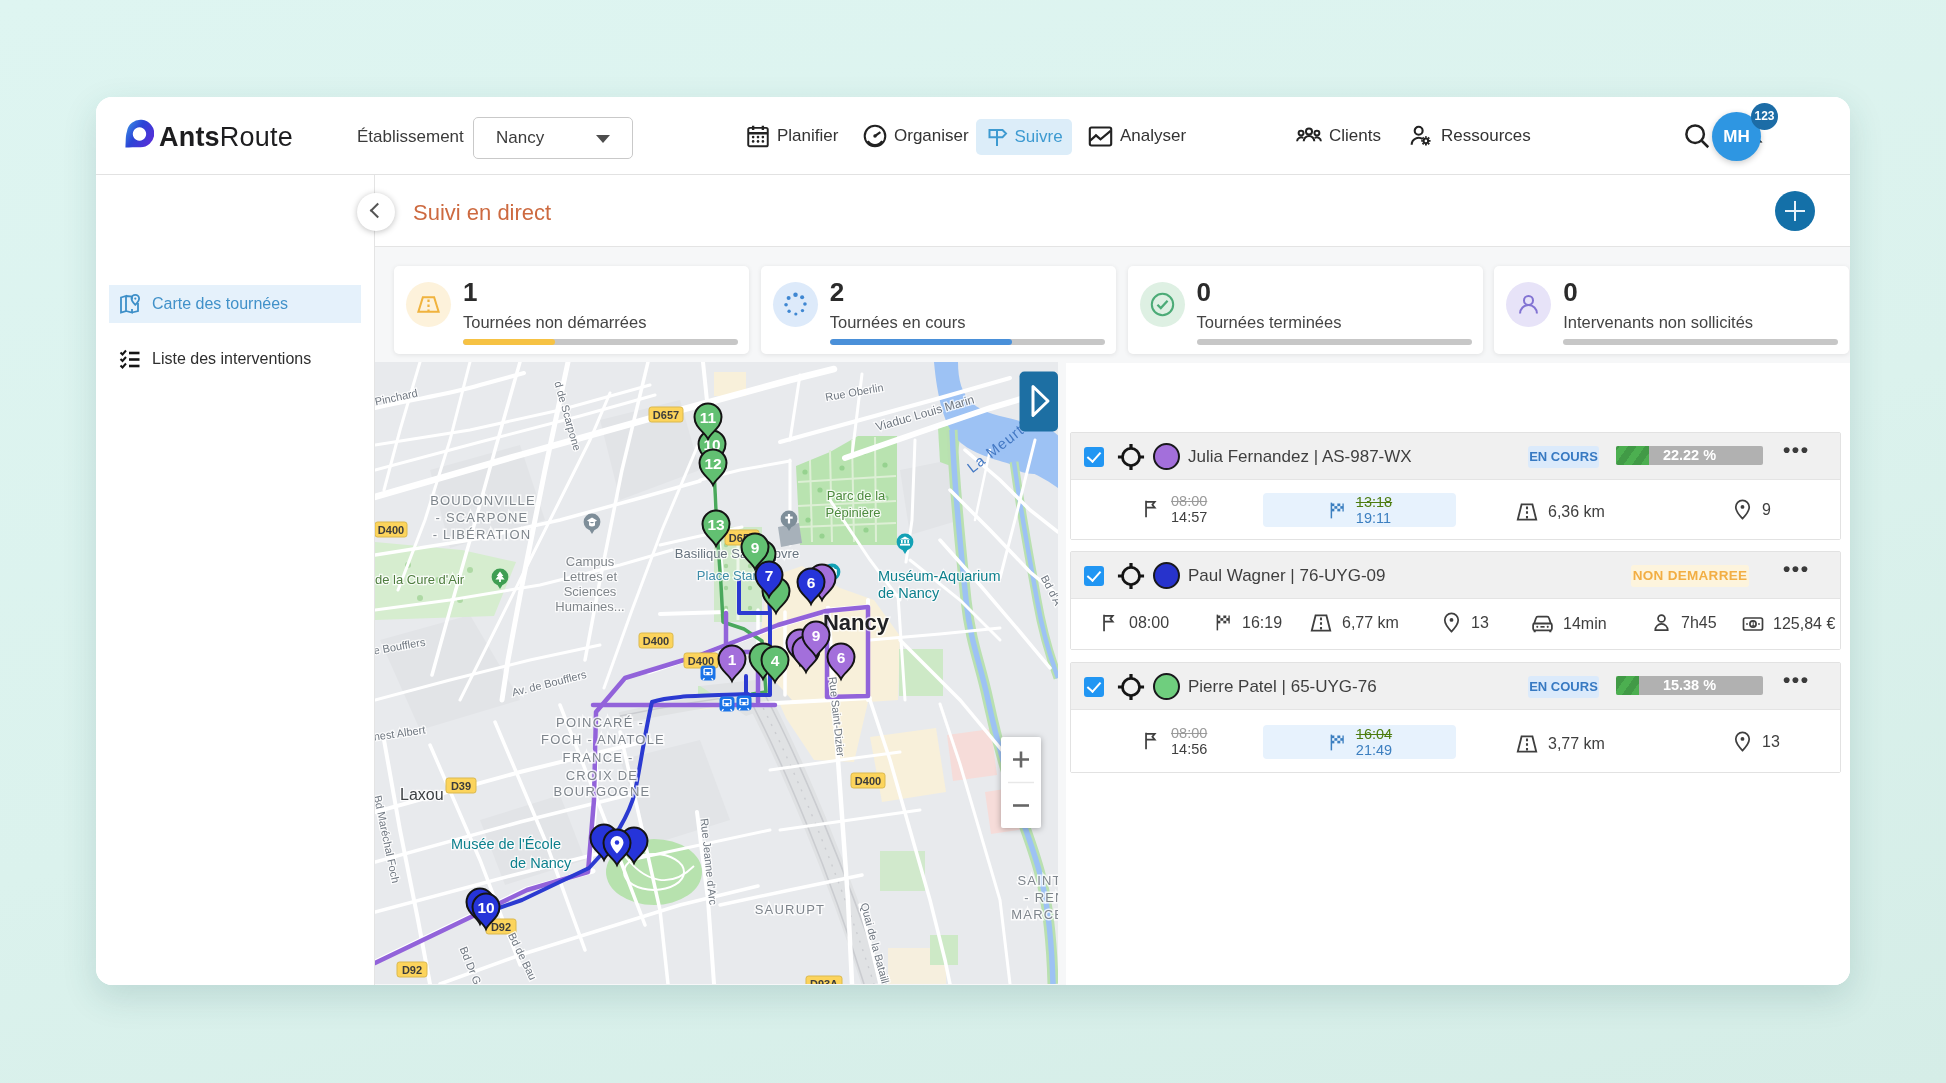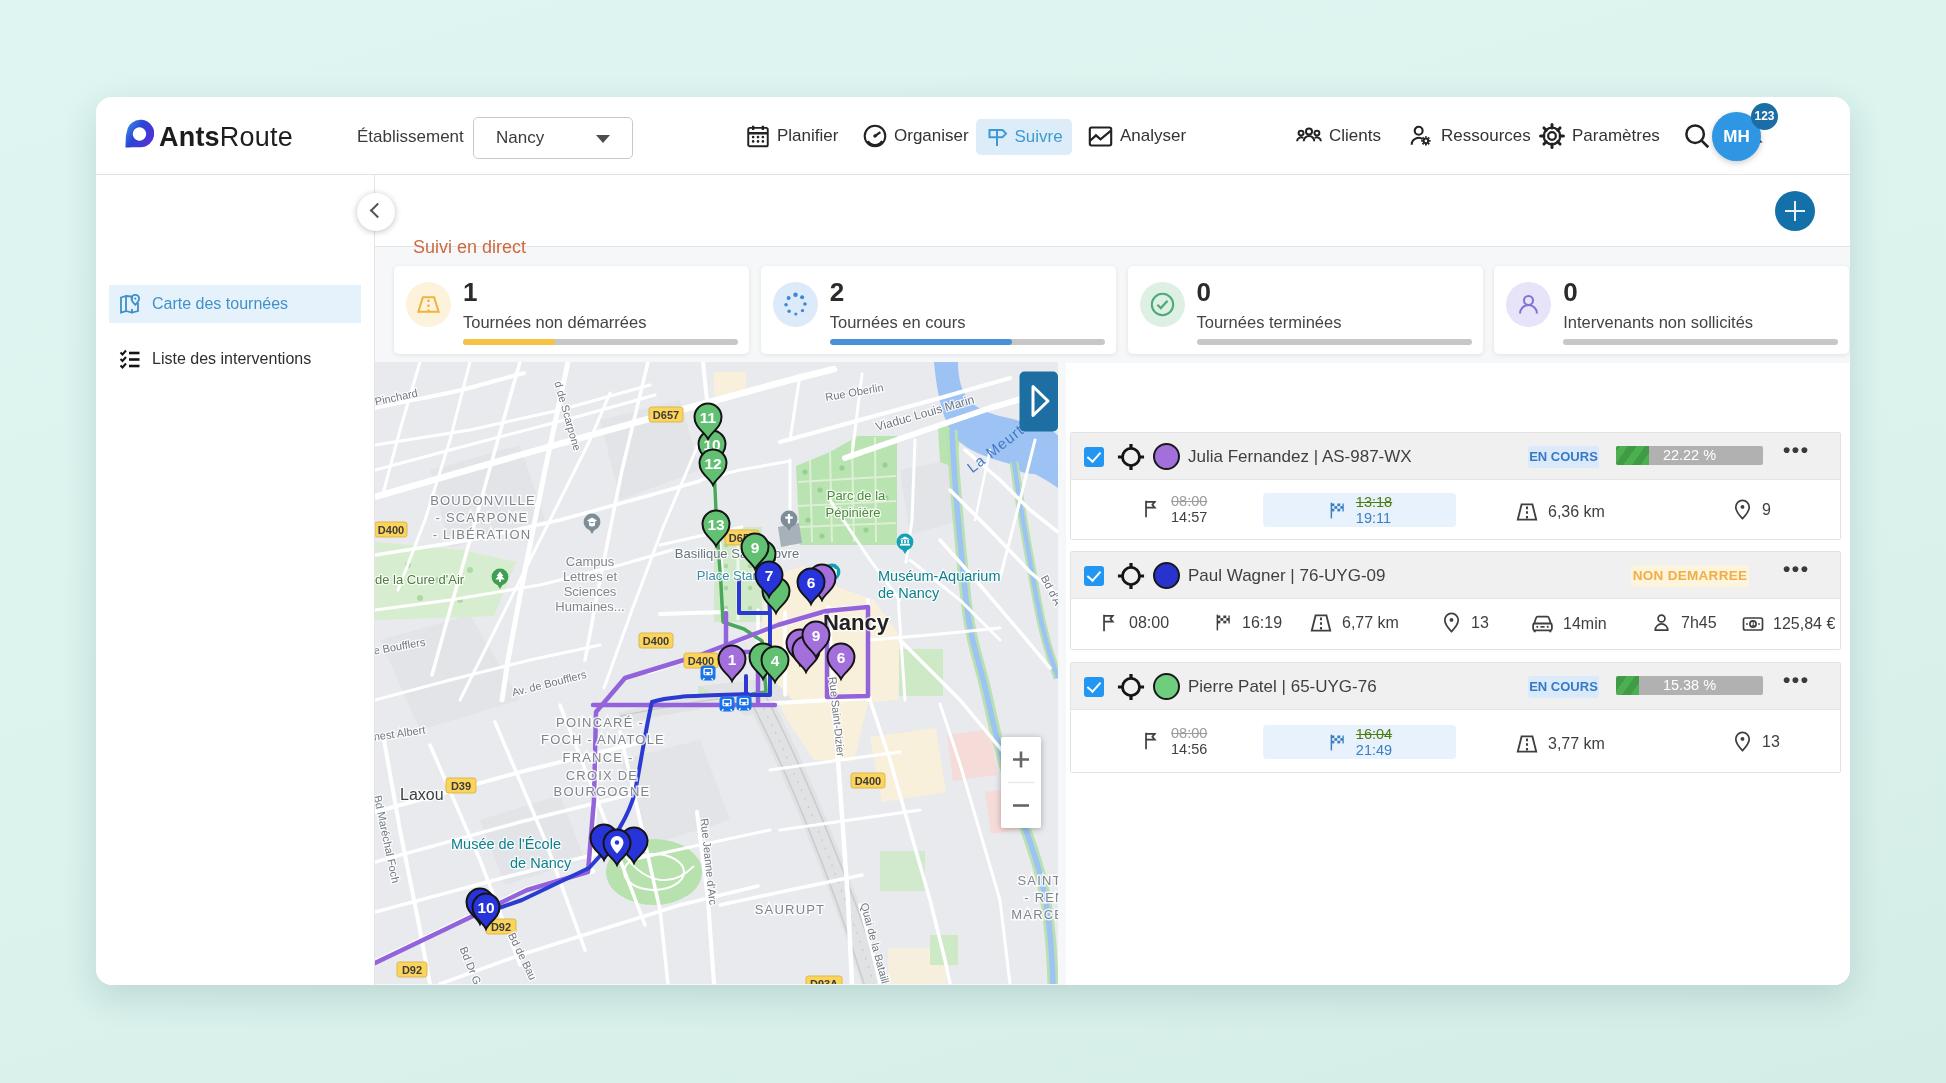--- a/index.html
+++ b/index.html
@@ -19,21 +19,21 @@
   .navitem { position:absolute; top:0; height:78px; display:flex; align-items:center; gap:6px; font-size:17px; color:#333; }
   .nav-active { position:absolute; left:880px; top:22px; width:96px; height:36px; background:#dcedf9; border-radius:5px; display:flex; align-items:center; justify-content:center; gap:5px; font-size:17px; color:#3d9ad1; }
   .searchwrap { position:absolute; left:1586px; top:24px; }
   .bellwrap { position:absolute; left:1641px; top:26px; }
   .badge { position:absolute; left:1655px; top:6px; min-width:27px; height:27px; border-radius:14px; background:#1c6ca6; color:#fff; font-size:12px; font-weight:bold; text-align:center; line-height:27px; z-index:2; }
   .avatar { position:absolute; left:1616px; top:15px; width:49px; height:49px; border-radius:50%; background:#2e96e2; color:#fff; font-weight:bold; font-size:17px; text-align:center; line-height:49px; box-shadow:0 2px 6px rgba(0,0,0,.2); }
   
   .titlebar { position:absolute; left:279px; top:78px; width:1475px; height:72px; background:#fff; border-bottom:1px solid #e4e4e4; z-index:20; }
   .backbtn { position:absolute; left:261px; top:96px; width:38px; height:38px; border-radius:50%; background:#fff; box-shadow:0 1px 6px rgba(0,0,0,.25); z-index:25; }
   .backbtn:after { content:""; position:absolute; left:15px; top:12px; width:9px; height:9px; border-left:2px solid #555; border-bottom:2px solid #555; transform:rotate(45deg); }
-  .pagetitle { position:absolute; left:317px; top:103px; font-size:18px; color:#cd6a40; z-index:26;margin-top:37px; }
+  .pagetitle { position:absolute; left:317px; top:103px; font-size:22px; color:#cd6a40; z-index:26; }
   .plusbtn { position:absolute; left:1679px; top:94px; width:40px; height:40px; border-radius:50%; background:#1470a8; z-index:26; }
   .plusbtn:before { content:""; position:absolute; left:10px; top:19px; width:20px; height:2px; background:#e8f2fa; }
   .plusbtn:after { content:""; position:absolute; left:19px; top:10px; width:2px; height:20px; background:#e8f2fa; }
   
   .sidebar { position:absolute; left:0; top:78px; width:279px; height:810px; background:#fff; border-right:1px solid #e4e4e4; z-index:10; }
   .side-item { position:absolute; left:13px; width:252px; height:38px; border-radius:0; display:flex; align-items:center; font-size:16px; }
   .si1 { top:110px; background:#e5f1fb; color:#4191c9; }
   .si2 { top:165px; color:#2e2e2e; }
   
   .content { position:absolute; left:279px; top:150px; width:1475px; height:738px; background:#f6f7f8; }
@@ -48,21 +48,21 @@
   .rcard { position:absolute; left:974px; width:771px; background:#fff; border:1px solid #e2e2e2; border-radius:2px; z-index:5; }
   .rhead { position:relative; height:47px; background:#f0f0f0; border-bottom:1px solid #e4e4e4; }
   .rname { position:absolute; left:117px; top:14px; font-size:17px; color:#3f3f3f; }
   .chk { position:absolute; left:13px; top:14px; width:20px; height:20px; background:#2196f3; border-radius:3px; }
   .chk:after { content:""; position:absolute; left:6px; top:2px; width:6px; height:11px; border-right:2.5px solid #fff; border-bottom:2.5px solid #fff; transform:rotate(42deg); }
   .circ { position:absolute; left:82px; top:10px; width:27px; height:27px; border-radius:50%; border:2px solid #19191c; }
   .chip { position:absolute; left:457px; top:13px; width:71px; height:22px; background:#dbeafb; border-radius:3px; color:#3779c2; font-size:13px; font-weight:bold; text-align:center; line-height:22px; }
   .chip2 { position:absolute; left:560px; top:13px; width:118px; height:22px; background:#fdf4dd; border-radius:3px; color:#f2ae44; font-size:13.5px; font-weight:bold; text-align:center; line-height:22px; letter-spacing:.3px; }
   .pbar { position:absolute; left:545px; top:13px; width:147px; height:19px; background:#b1b1b1; border-radius:2px; overflow:hidden; }
   .pbar i { position:absolute; left:0; top:0; height:19px; background:repeating-linear-gradient(-55deg,#4caf50 0 7px,#419a46 7px 14px); }
-  .pbar span { position:absolute; left:0; top:0; width:147px; text-align:center; color:#fff; font-size:14.5px; line-height:19px; }
+  .pbar span { position:absolute; left:0; top:0; width:147px; text-align:center; color:#fff; font-size:14.5px; line-height:19px;font-weight:bold; }
   .dots { position:absolute; left:712px; top:5px; font-size:21px; font-weight:bold; color:#3a3a3a; letter-spacing:1.5px; }
   .rbody { position:relative; background:#fff; }
   .itm { position:absolute; display:flex; align-items:center; gap:8px; font-size:16px; color:#3f3f3f; }
   .tt { font-size:14.5px; line-height:16px; }
   .strike { color:#9b9b9b; text-decoration:line-through; }
   .bluebox { position:absolute; left:192px; width:193px; height:34px; background:#e7f2fd; border-radius:4px; display:flex; align-items:center; justify-content:center; gap:8px; }
   .bt { font-size:14.5px; line-height:16px; color:#3c7fc0; }
   .bt .strike { color:#4d7c0f; }
   svg text { font-family:"Liberation Sans",sans-serif; }
 </style>
@@ -141,28 +141,20 @@
     <div class="navitem" style="left:1311px">
       <svg width="28" height="28" viewBox="0 0 24 24" fill="none" stroke="#222" stroke-width="1.8">
           <circle cx="10" cy="7.5" r="3.4"></circle>
           <path d="M4 19.5 a6 6 0 0 1 9.5 -4.8"></path>
           <g transform="translate(16.2,16.2)">
             <circle r="2"></circle>
             <path d="M0 -4 v1.4 M0 4 v-1.4 M-4 0 h1.4 M4 0 h-1.4 M-2.9 -2.9 l1 1 M2.9 2.9 l-1 -1 M-2.9 2.9 l1 -1 M2.9 -2.9 l-1 1" stroke-width="1.6"></path>
           </g>
         </svg>
       <span>Ressources</span>
-    </div>
-    <div class="navitem" style="left:1442px">
-      <svg width="28" height="28" viewBox="0 0 24 24" fill="none" stroke="#222" stroke-width="1.9" stroke-linecap="round">
-          <circle cx="12" cy="12" r="3.3"></circle>
-          <circle cx="12" cy="12" r="7.1"></circle>
-          <path d="M12 2.2v2.9M12 18.9v2.9M2.2 12h2.9M18.9 12h2.9M5.1 5.1l2 2M16.9 16.9l2 2M5.1 18.9l2-2M16.9 7.1l2-2" stroke-width="2.6"></path>
-        </svg>
-      <span>Paramètres</span>
     </div>
     <div class="searchwrap">
       <svg width="30" height="30" viewBox="0 0 24 24" fill="none" stroke="#222" stroke-width="2">
           <circle cx="10.5" cy="10.5" r="7"></circle>
           <path d="M15.8 15.8 L21 21"></path>
         </svg>
     </div>
     <div class="bellwrap">
       <svg width="27" height="27" viewBox="0 0 24 24" fill="none" stroke="#111" stroke-width="1.9">
           <path d="M12 3 a6 6 0 0 1 6 6 c0 5 1.6 6.5 2.4 7.3 H3.6 C4.4 15.5 6 14 6 9 a6 6 0 0 1 6 -6 Z"></path>

